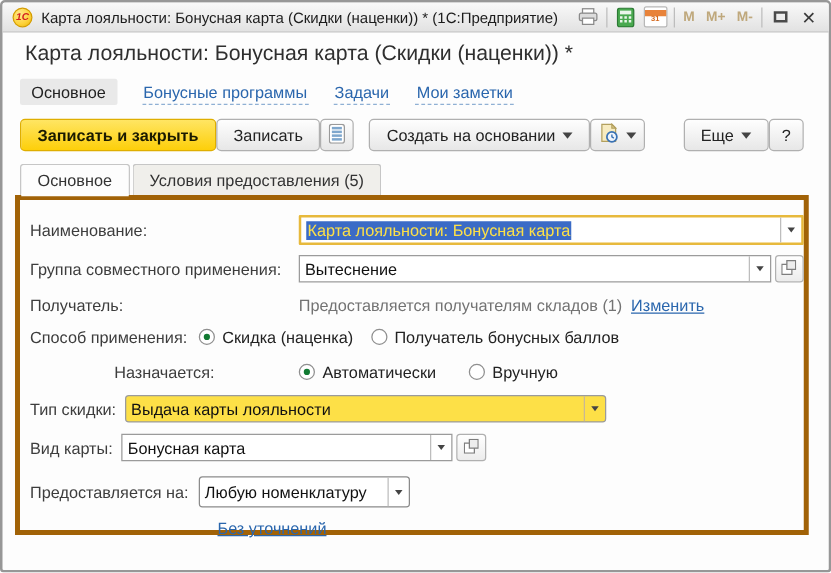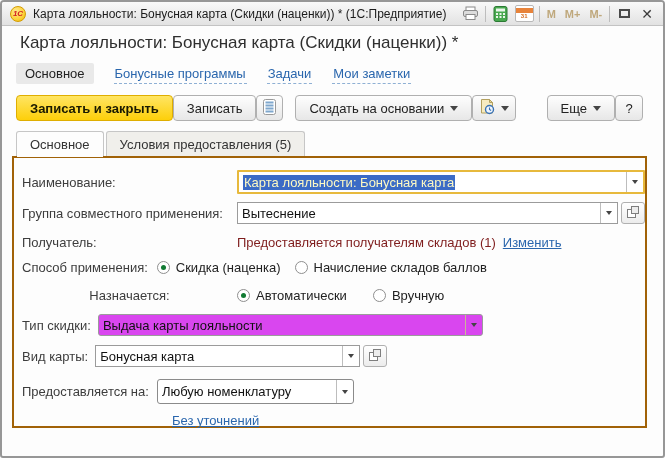--- a/index.html
+++ b/index.html
@@ -50,34 +50,34 @@
   .push-right { margin-left:auto; }
   
   .tabs { display:flex; gap:2px; margin:2px 0 0 14px; position:relative; z-index:2; }
   .tab {
     font-size:13px; padding:5px 13px 4px; border:1px solid #c6c6c6; border-bottom:none;
     border-radius:3px 3px 0 0; background:#f0efeb; color:#333; cursor:pointer;
   }
   .tab.active { background:#fdfdfd; position:relative; }
   .tab.active::after { content:""; position:absolute; left:0; right:0; bottom:-1px; height:2px; background:#fdfdfd; }
   .panel {
-    margin:0 16px 0 10px; border:2px solid #a16207; background:#fdfdfd;
+    margin:0 16px 0 10px; border:4px solid #a16207; background:#fdfdfd;
     height:272px; font-size:13px; color:#3d3d3d;
   }
   .row { display:flex; align-items:center; padding-left:8px; }
   .lbl { color:#3d3d3d; }
   .lbl-col { width:215px; flex:0 0 215px; }
   
   .field { display:flex; align-items:stretch; background:#fff; border:1px solid #9b9b9b; height:22px; }
   .field .val { flex:1; display:flex; align-items:center; padding:0 4px; white-space:nowrap; overflow:hidden; color:#111; }
   .dd { width:17px; display:flex; align-items:center; justify-content:center; border-left:1px solid #bdbdbd; cursor:pointer; }
   .dd .caret { border-top-width:4px; border-left-width:3.5px; border-right-width:3.5px; }
   .field.focus { border:2px solid #e7b93c; height:24px; border-radius:1px; }
-  .sel-text { background:#3b6bc6; color:#fef9c3; padding:0 1px; }
-  .field.cream { background:#d946ef; border-radius:3px; }
+  .sel-text { background:#3b6bc6; color:#fde047; padding:0 1px; }
+  .field.cream { background:#fde047; border-radius:3px; }
   .field.cream .dd { border-left:1px solid #c9b894; }
   .field.rounded { border-radius:3px; }
   .open-btn {
     width:24px; height:22px; margin-left:3px; display:flex; align-items:center; justify-content:center;
     background:linear-gradient(#fff,#ececec); border:1px solid #b0b0b0; border-radius:3px; cursor:pointer;
   }
   .link { color:#2a66ad; text-decoration:underline; cursor:pointer; }
   
   .radio { display:inline-flex; align-items:center; gap:6px; cursor:pointer; color:#222; }
   .rb { width:13px; height:13px; border:1px solid #8f8f8f; border-radius:50%; background:#fff; position:relative; flex:0 0 13px; }
@@ -210,33 +210,33 @@
           <svg width="12" height="12" viewBox="0 0 12 12">
             <rect x="0.5" y="3.5" width="8" height="8" fill="#fff" stroke="#7e7e7e"></rect>
             <rect x="4.5" y="0.5" width="7" height="7" fill="#ededed" stroke="#7e7e7e"></rect>
           </svg>
         </span>
       </span>
     </div>
 
     <div class="row" style="margin-top:11px;">
       <span class="lbl lbl-col">Получатель:</span>
-      <span style="color:#7f1d1d;">Предоставляется получателям складов (1)</span>
+      <span style="color:#737373;">Предоставляется получателям складов (1)</span>
       <span class="link" style="margin-left:7px;">Изменить</span>
     </div>
 
     <div class="row" style="margin-top:10px;">
       <span class="lbl" style="margin-right:9px;">Способ применения:</span>
       <span class="radio">
         <span class="rb on"></span>
         <span>Скидка (наценка)</span>
       </span>
       <span class="radio" style="margin-left:14px;">
         <span class="rb"></span>
-        <span>Начисление складов баллов</span>
+        <span>Получатель бонусных баллов</span>
       </span>
     </div>
 
     <div class="row" style="margin-top:13px;text-align:center;">
       <span class="lbl lbl-col">Назначается:</span>
       <span class="radio">
         <span class="rb on"></span>
         <span>Автоматически</span>
       </span>
       <span class="radio" style="margin-left:26px;">
@@ -268,21 +268,21 @@
           <svg width="12" height="12" viewBox="0 0 12 12">
             <rect x="0.5" y="3.5" width="8" height="8" fill="#fff" stroke="#7e7e7e"></rect>
             <rect x="4.5" y="0.5" width="7" height="7" fill="#ededed" stroke="#7e7e7e"></rect>
           </svg>
         </span>
       </span>
     </div>
 
     <div class="row" style="margin-top:12px;">
       <span class="lbl" style="margin-right:8px;">Предоставляется на:</span>
-      <div class="field rounded" style="width:197px;height:25px;border-color:#8b8b8b;">
+      <div class="field rounded" style="width:169px;height:25px;border-color:#8b8b8b;">
         <span class="val">Любую номенклатуру</span>
         <span class="dd">
             <span class="caret"></span>
           </span>
       </div>
     </div>
 
     <div class="row" style="margin-top:9px;">
       <span class="link" style="margin-left:150px;">Без уточнений</span>
     </div>

